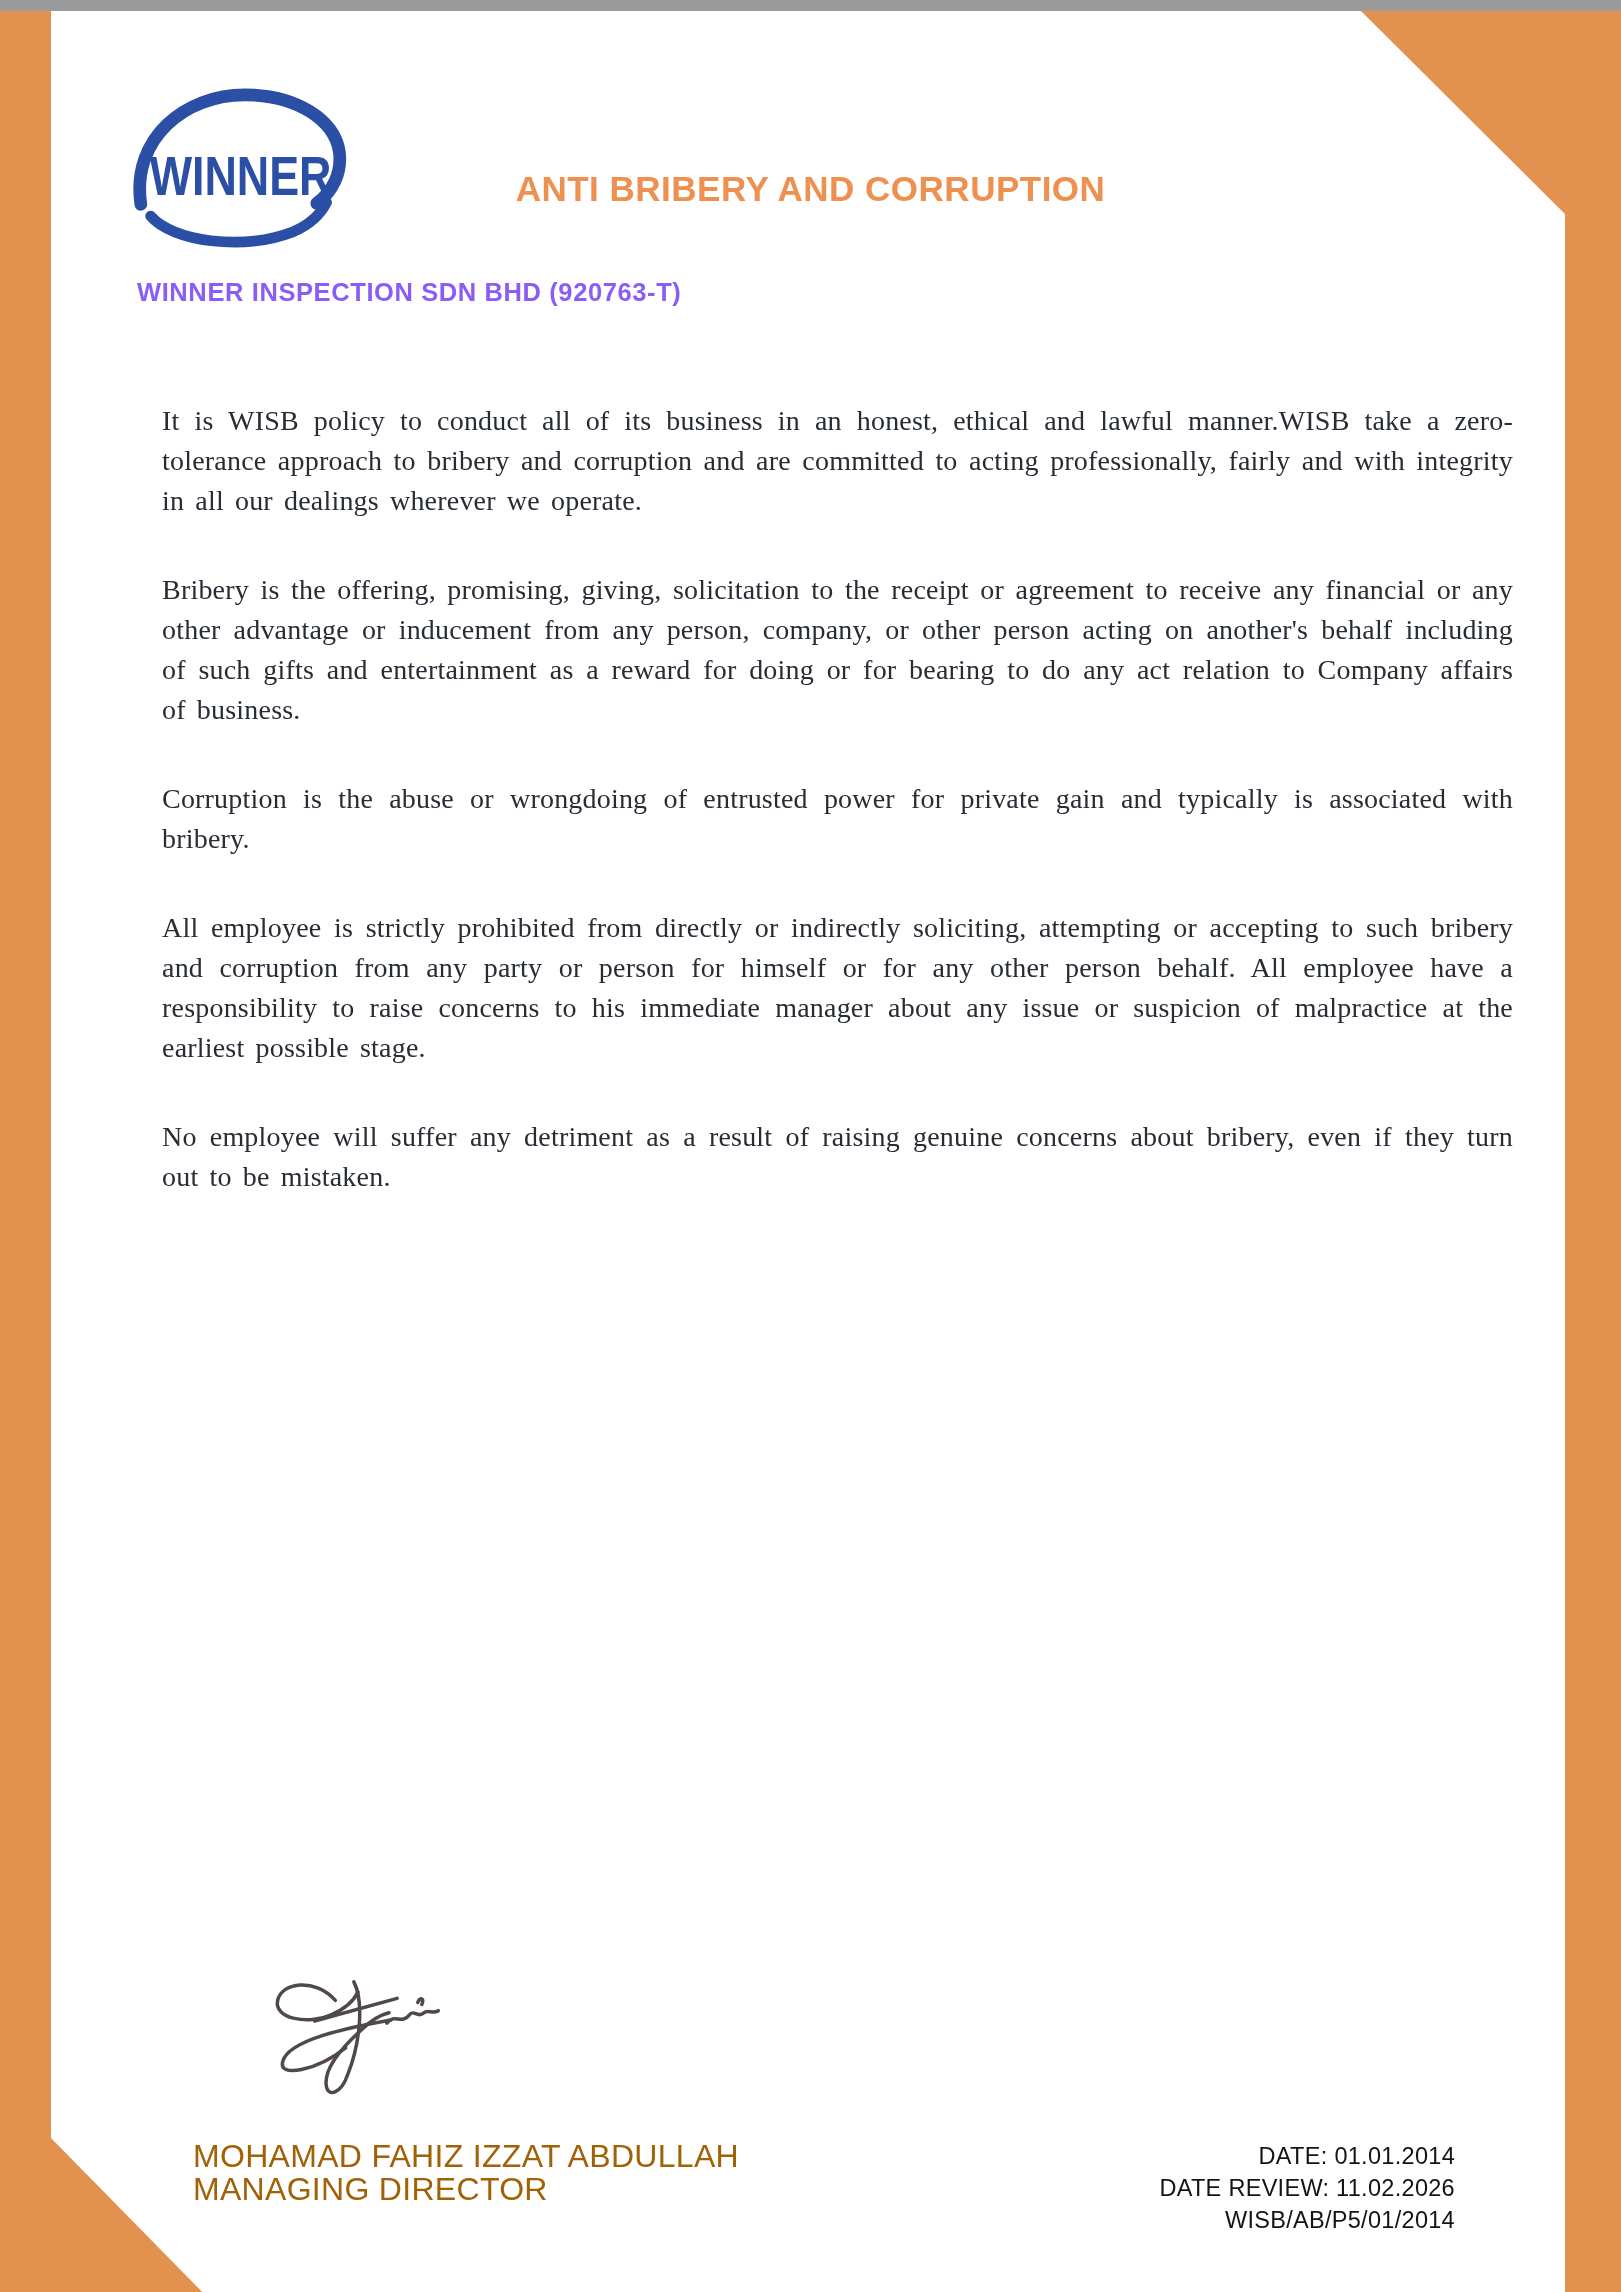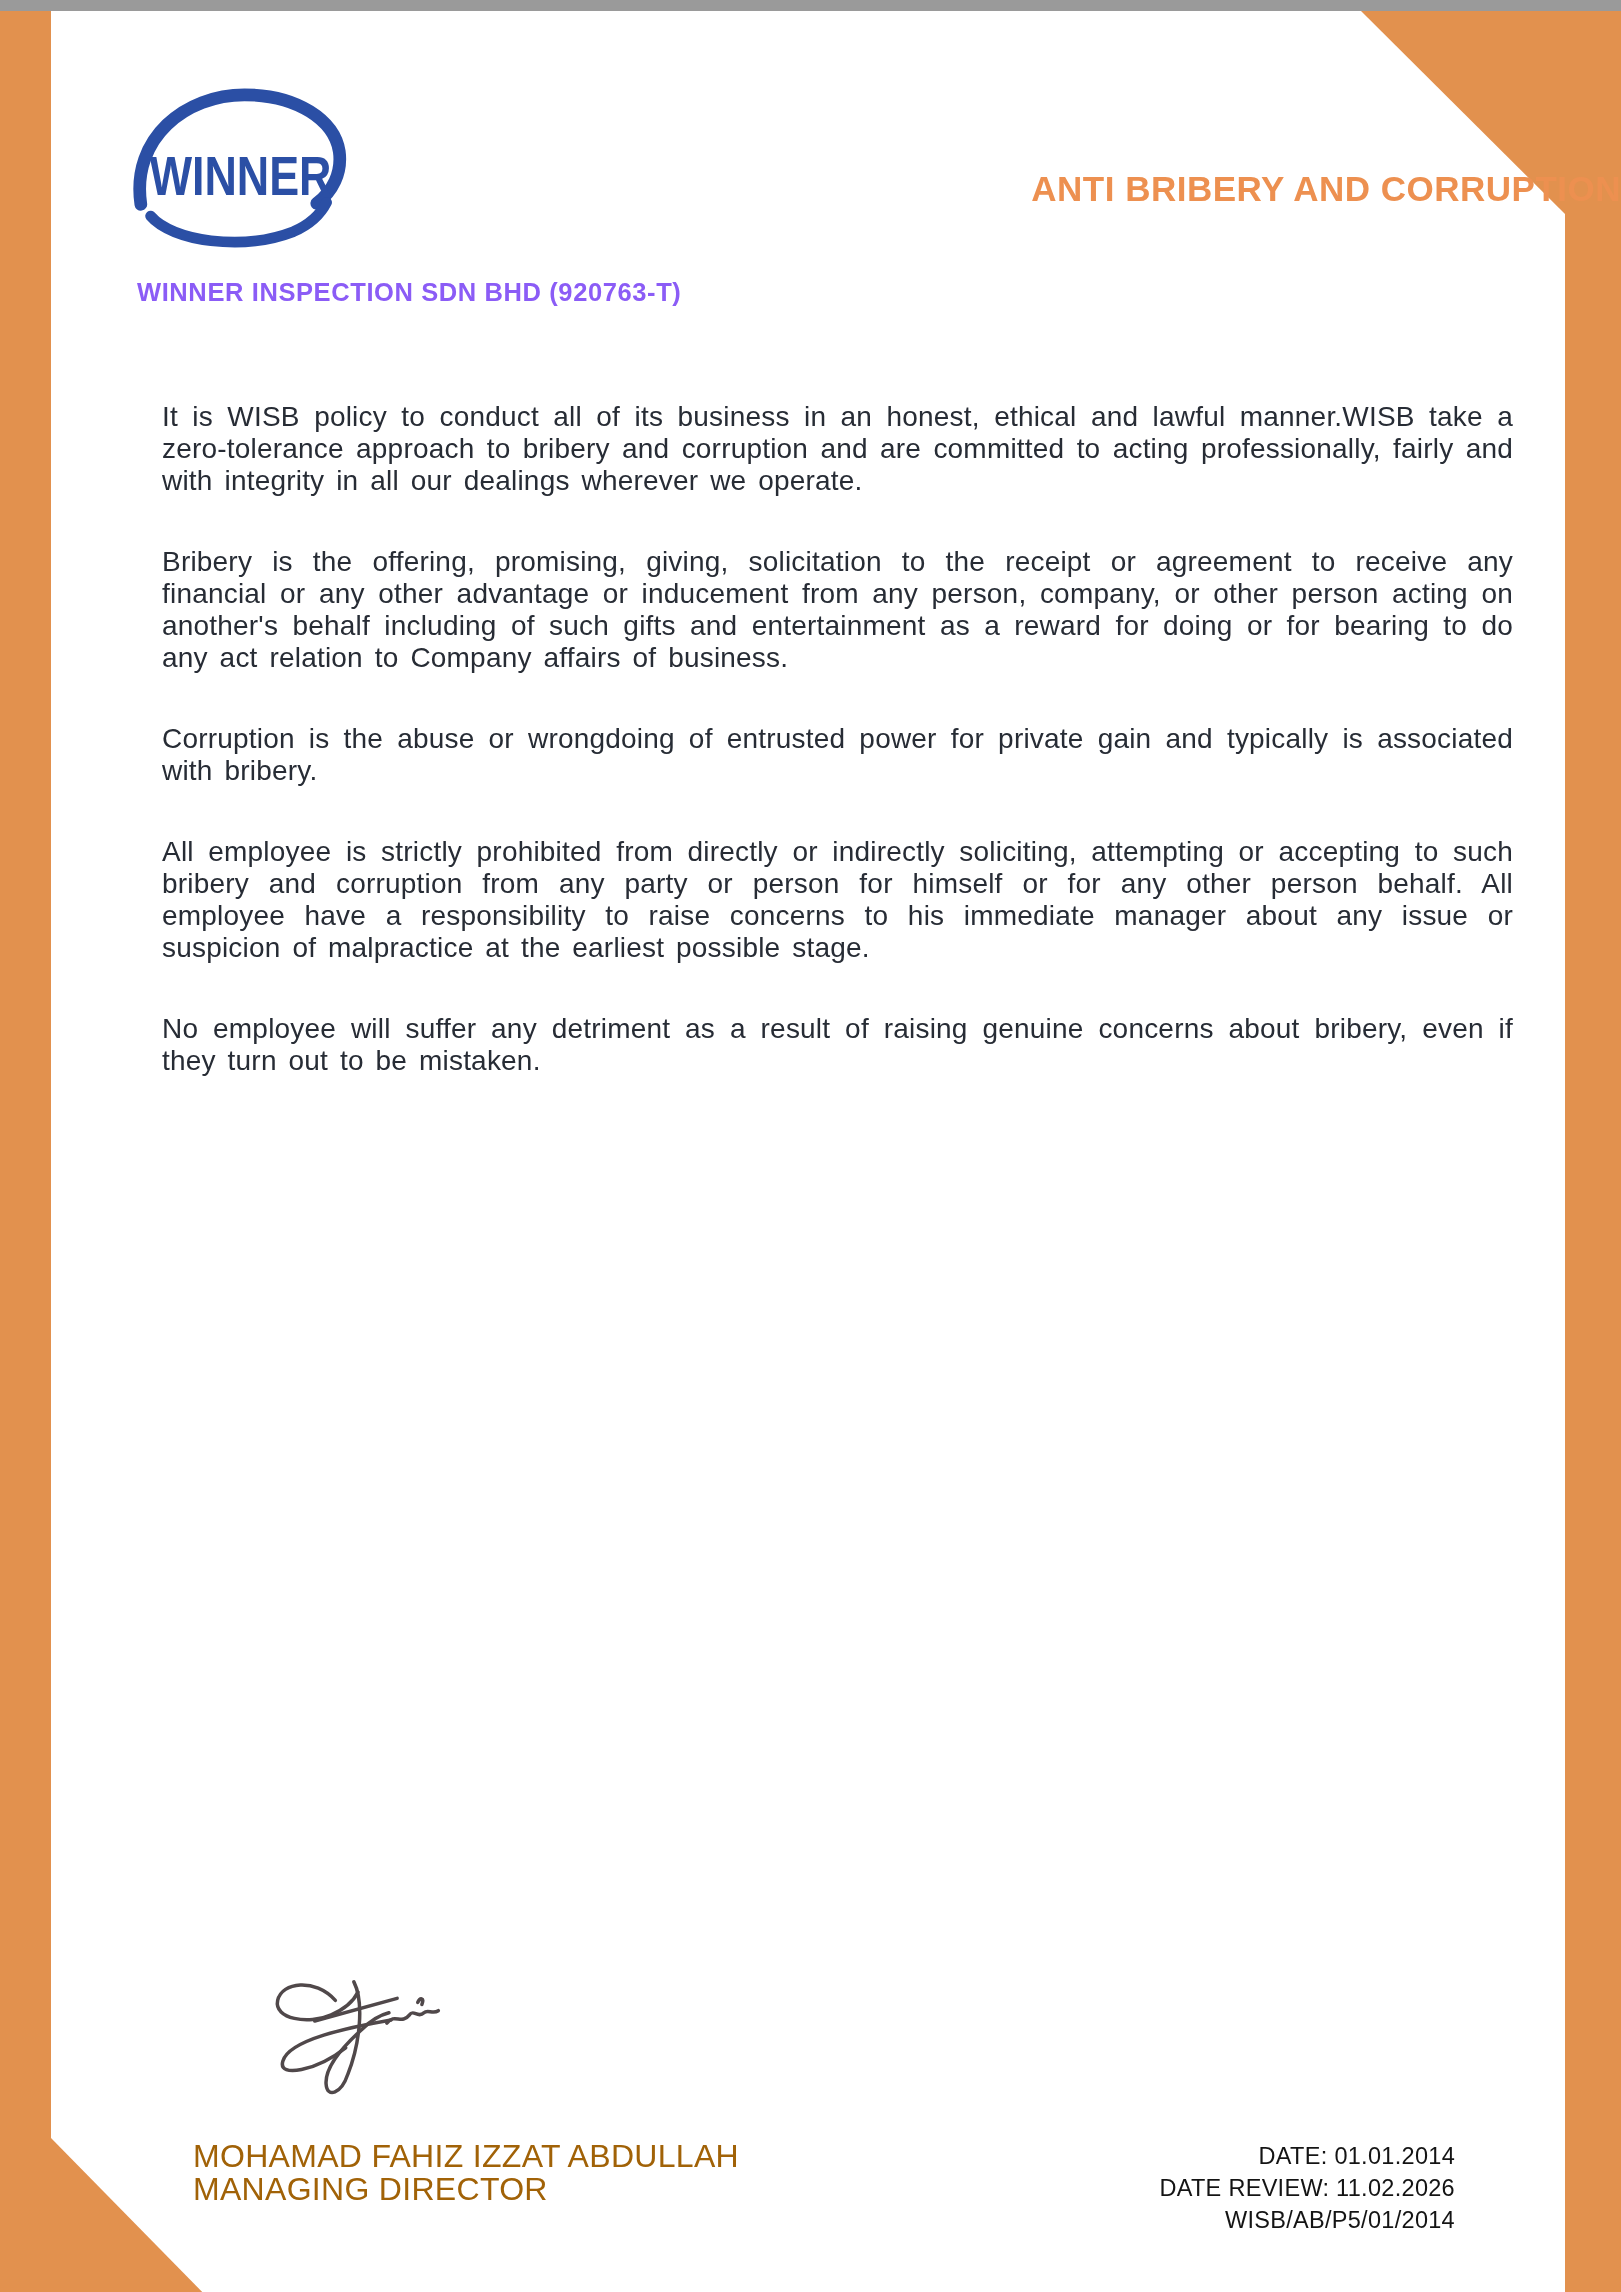--- a/index.html
+++ b/index.html
@@ -26,32 +26,32 @@
   }
   
   .logo{position:absolute;left:125px;top:76px;width:235px;height:174px;}
   .company{
     position:absolute;left:137px;top:267px;
     font-size:25.5px;font-weight:700;letter-spacing:0.6px;
     color:#8b5cf6;white-space:nowrap;
   }
   .title{
     position:absolute;left:0;top:157px;width:1621px;
-    text-align:right;
+    text-align:center;
     color:#ED9050;
     font-size:35px;font-weight:700;letter-spacing:0.5px;
     line-height:41px;
   }
   
   .body-text{
     position:absolute;left:162px;top:390px;width:1351px;
     color:#272C35;
-    font-size:28px;line-height:32px;
+    font-size:28px;line-height:40px;
     text-align:justify;
-    letter-spacing:0.2px;word-spacing:3.9px;
+    letter-spacing:0.2px;word-spacing:3.9px;font-family:Liberation Serif, serif;
   }
   .body-text p{margin:0 0 49px 0;}
   .body-text p:last-child{margin-bottom:0;}
   
   .sig{position:absolute;left:255px;top:1949px;width:206px;height:157px;}
   .signatory{
     position:absolute;left:193px;top:2129px;
     color:#a16207;font-size:32px;line-height:33px;letter-spacing:0.3px;
   }
   .doc-meta{

